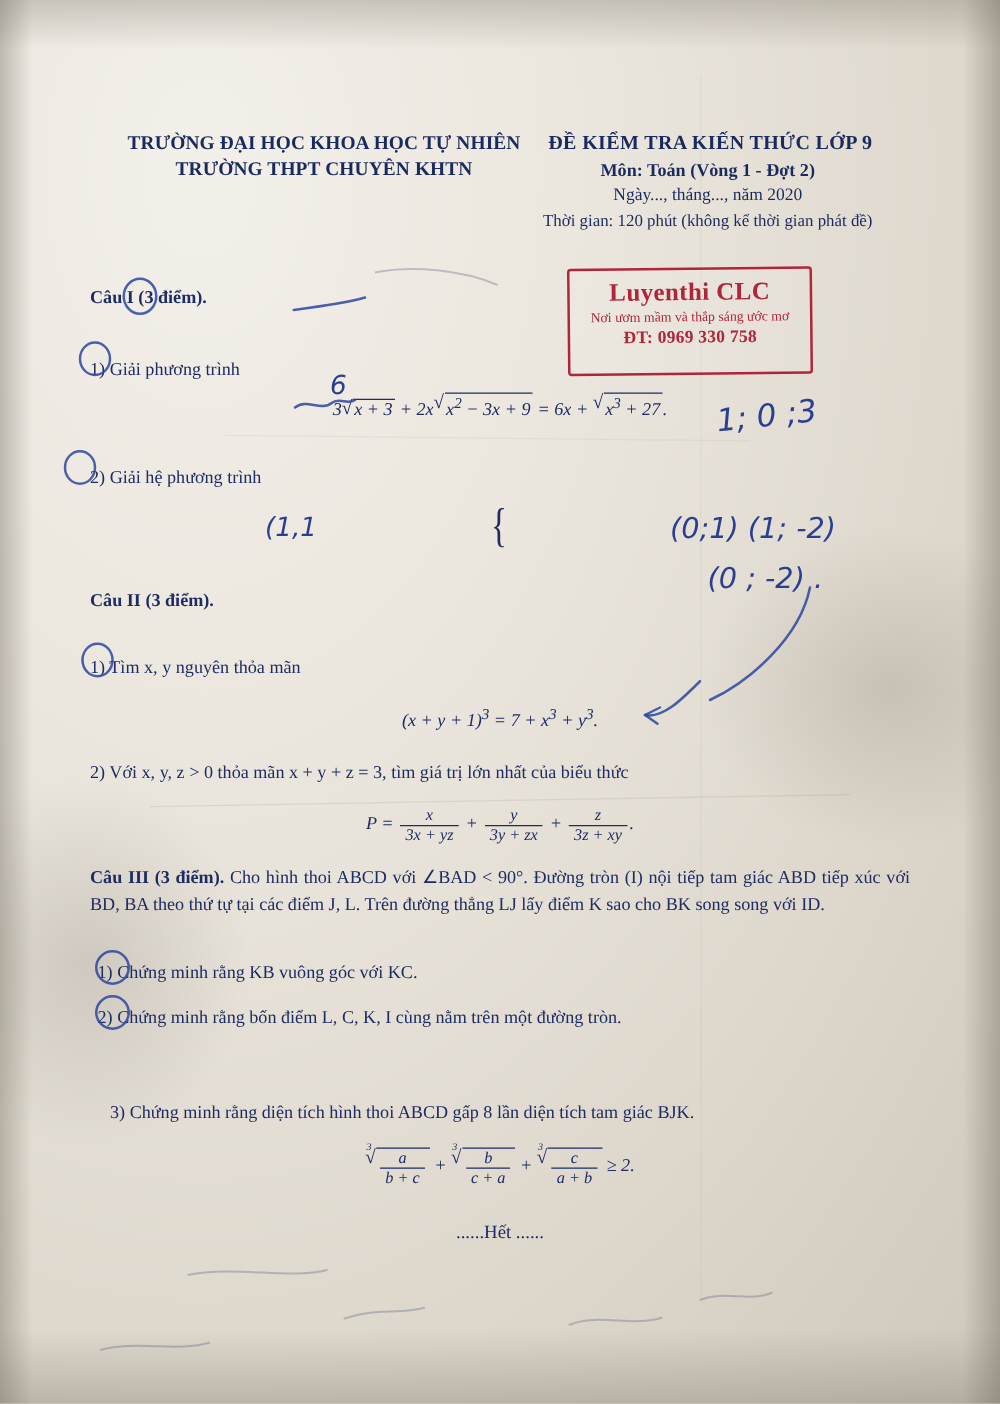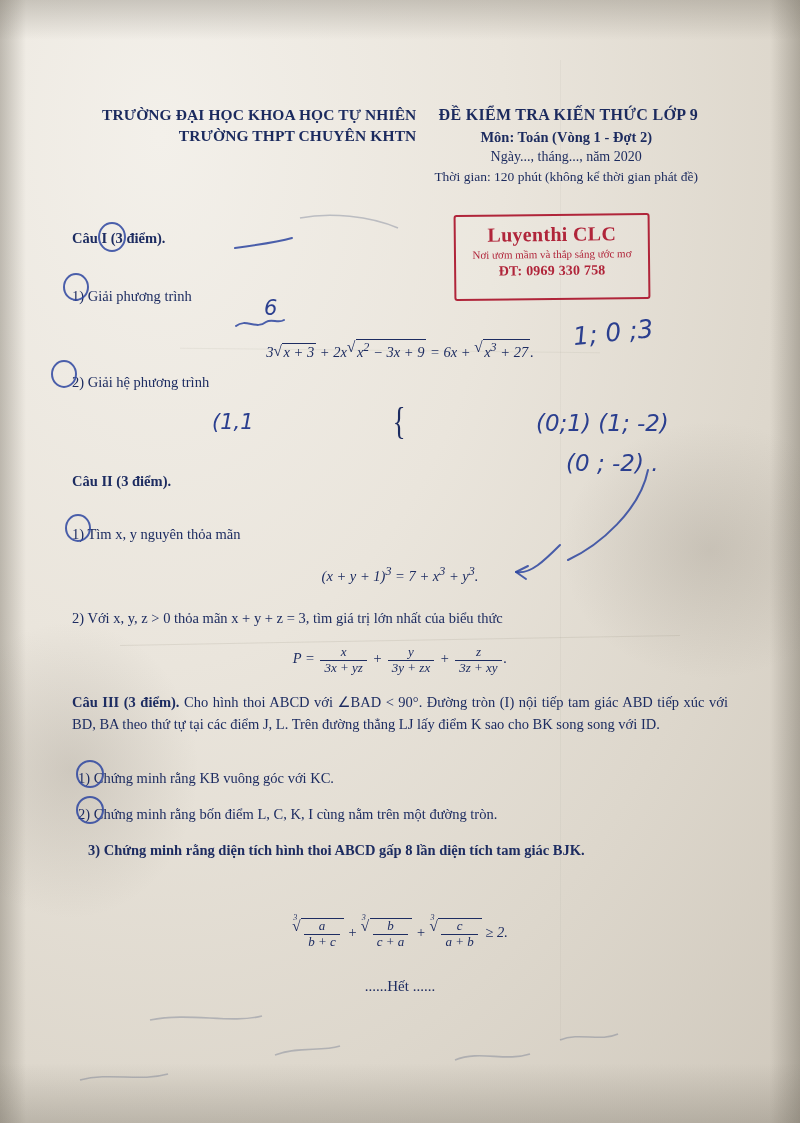--- a/index.html
+++ b/index.html
@@ -60,21 +60,21 @@
   .header {
     position: absolute;
     top: 104px;
     left: 0;
     width: 800px;
     display: flex;
     justify-content: center;
     gap: 18px;
   }
   .hdr-left {
-    text-align: right;
+    text-align: center;
     font-weight: bold;
     font-size: 15.5px;
     line-height: 1.35;
     letter-spacing: 0.1px;
     padding-top: 1px;
   }
   .hdr-right {
     text-align: center;
     font-size: 14.5px;
     line-height: 1.42;
@@ -247,21 +247,21 @@
     <div class="stamp">
       <div class="s1">Luyenthi CLC</div>
       <div class="s2">Nơi ươm mầm và thắp sáng ước mơ</div>
       <div class="s3">ĐT: 0969 330 758</div>
     </div>
 
     <div class="line bold" style="left:72px; top:228px;">Câu I (3 điểm).</div>
 
     <div class="line" style="left:72px; top:286px;">1) Giải phương trình</div>
 
-    <div class="ctr" style="top:339px;text-align:center;">
+    <div class="ctr" style="top:314px;text-align:center;">
       <span style="font-style:italic;">
         3<span class="sqrt"><span class="rad">x + 3</span></span>
         + 2x<span class="sqrt"><span class="rad">x<sup>2</sup> − 3x + 9</span></span>
         = 6x + <span class="sqrt"><span class="rad">x<sup>3</sup> + 27</span></span>.
       </span>
     </div>
 
     <div class="line" style="left:72px; top:372px;">2) Giải hệ phương trình</div>
 
     <div class="ctr" style="top:406px;">
@@ -298,21 +298,21 @@
       </span>
     </div>
 
     <div class="just" style="left:72px; top:692px; width:656px;">
       <span class="bold">Câu III (3 điểm).</span>
       <span>Cho hình thoi ABCD với ∠BAD &lt; 90°. Đường tròn (I) nội tiếp tam giác ABD tiếp xúc với BD, BA theo thứ tự tại các điểm J, L. Trên đường thẳng LJ lấy điểm K sao cho BK song song với ID.</span>
     </div>
 
     <div class="line" style="left:78px; top:768px;">1) Chứng minh rằng KB vuông góc với KC.</div>
     <div class="line" style="left:78px; top:804px;">2) Chứng minh rằng bốn điểm L, C, K, I cùng nằm trên một đường tròn.</div>
-    <div class="line" style="left:88px; top:840px;font-weight:bold;">3) Chứng minh rằng diện tích hình thoi ABCD gấp 8 lần diện tích tam giác BJK.</div>
+    <div class="line" style="left:88px; top:880px;">3) Chứng minh rằng diện tích hình thoi ABCD gấp 8 lần diện tích tam giác BJK.</div>
 
 
     <div class="ctr" style="top:918px;">
       <span style="font-style:italic;">
         <span class="sqrt"><span class="cbrt-idx">3</span><span class="rad">
           <span class="frac"><span class="num">a</span><span class="den">b + c</span></span>
         </span></span>
         +
         <span class="sqrt"><span class="cbrt-idx">3</span><span class="rad">
           <span class="frac"><span class="num">b</span><span class="den">c + a</span></span>

